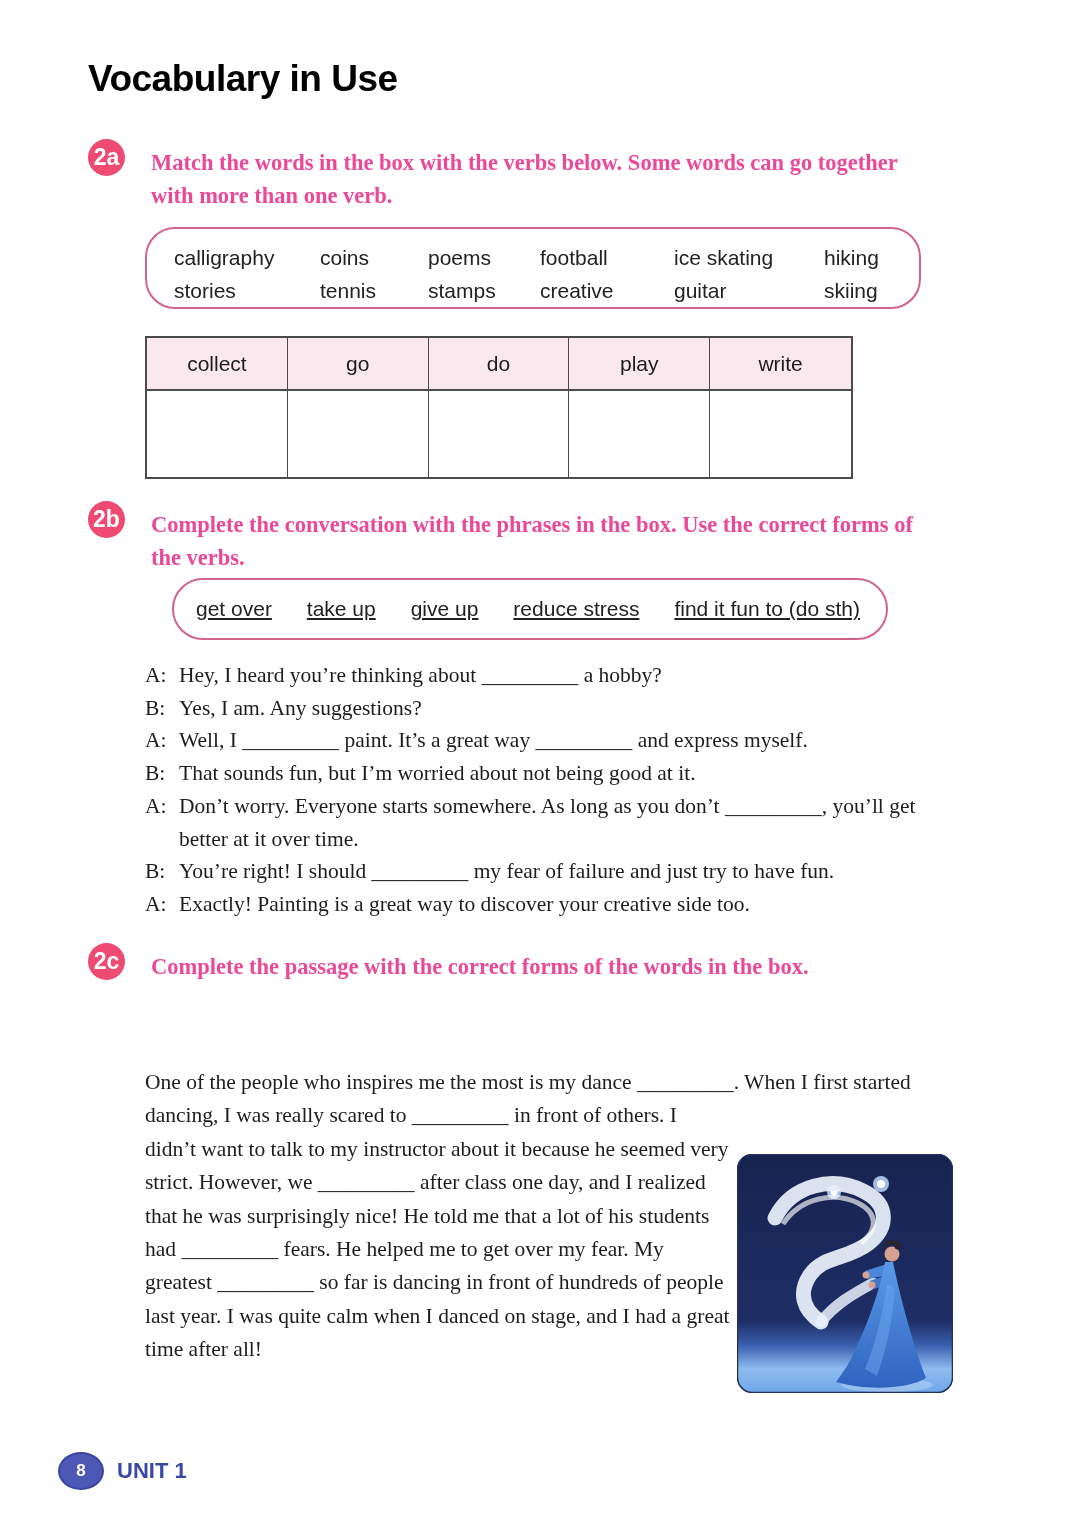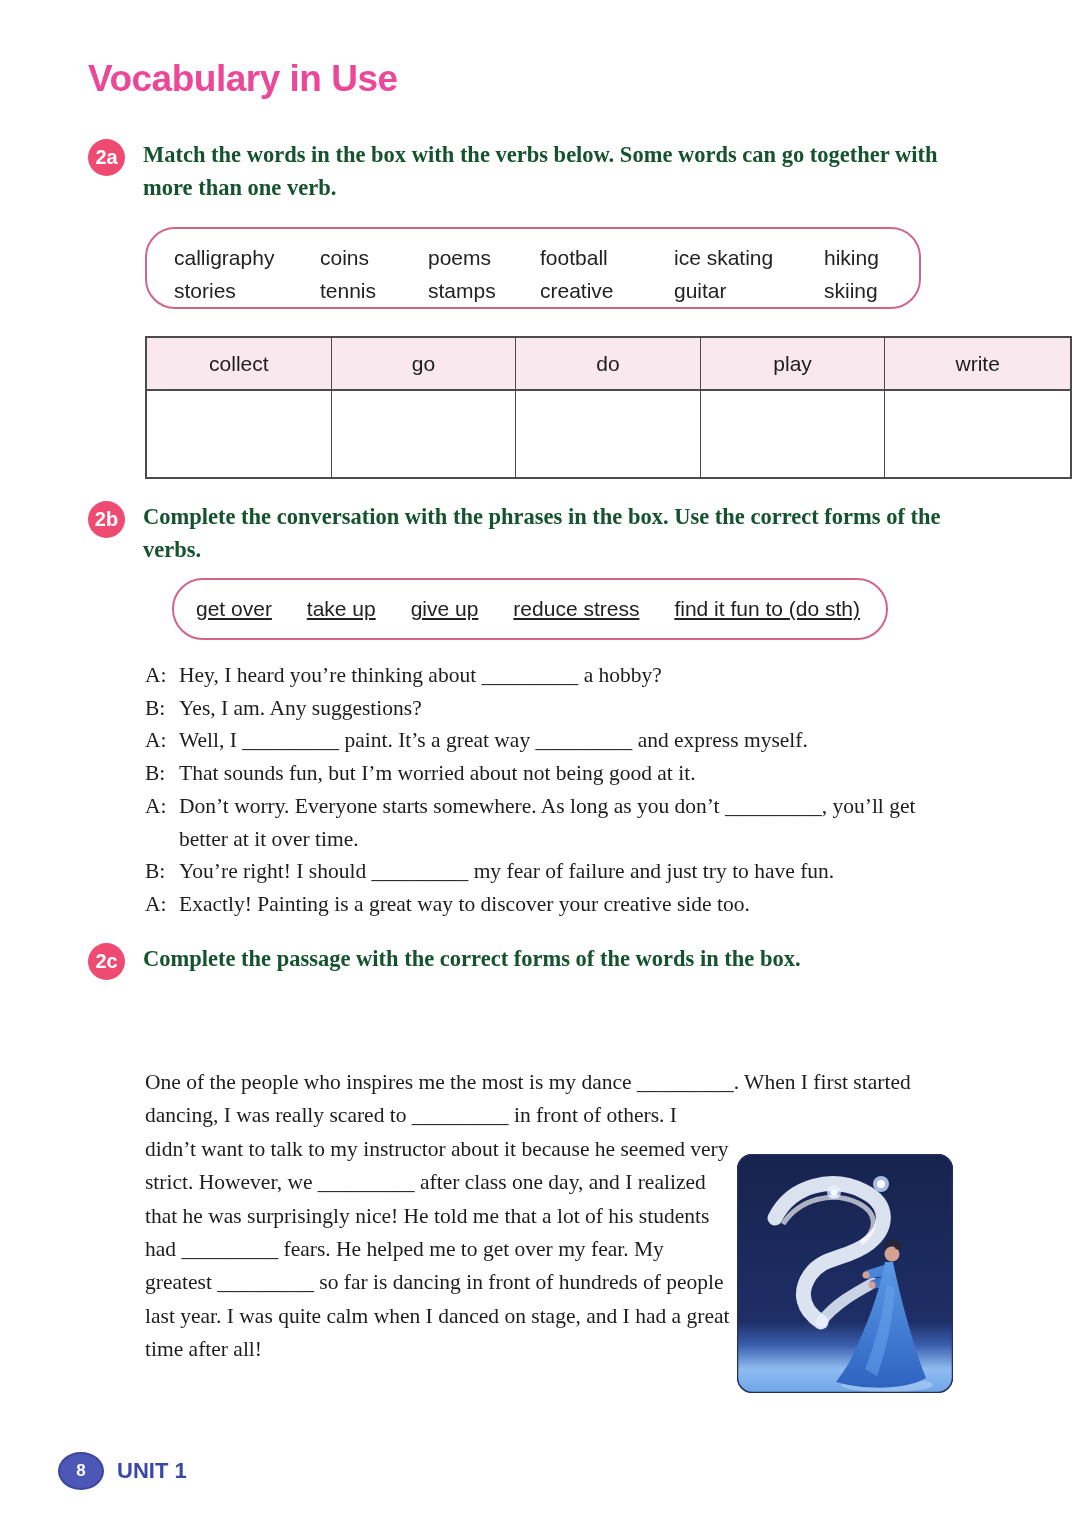--- a/index.html
+++ b/index.html
@@ -15,21 +15,21 @@
 
   
   .page-title {
     position: absolute;
     left: 88px; top: 58px;
     margin: 0;
     font-family: "Liberation Sans", sans-serif;
     font-weight: bold;
     font-size: 37px;
     letter-spacing: -0.5px;
-    color: #ec4899;
+    color: #000000;
     text-align: center;
   }
 
   
   .exercise {
     position: absolute;
     left: 88px;
     display: flex;
     gap: 18px;
     align-items: flex-start;
@@ -40,32 +40,32 @@
   .ex-2c { top: 942px; }
   .badge {
     flex: none;
     width: 37px; height: 37px;
     margin-top: 1px;
     border-radius: 50%;
     background: #ee4a72;
     color: #ffffff;
     font-family: "Liberation Sans", sans-serif;
     font-weight: bold;
-    font-size: 20px;
+    font-size: 23px;
     display: inline-flex;
     align-items: center;
     justify-content: center;
   }
   .instruction {
-    margin: 0;
+    margin: 8px;
     font-family: "Liberation Serif", serif;
     font-weight: bold;
     font-size: 22.5px;
     line-height: 1.48;
-    color: #14532d;
+    color: #ec4899;
   }
 
   
   .word-box {
     position: absolute;
     background: #ffffff;
     border: 2.5px solid #d06585;
     box-sizing: border-box;
     font-family: "Liberation Sans", sans-serif;
     font-size: 21px;
@@ -102,21 +102,21 @@
     align-items: center;
     justify-content: center;
     gap: 38px;
   }
   .word-box-2c span { white-space: nowrap; }
 
   
   .verb-table {
     position: absolute;
     left: 145px; top: 336px;
-    width: 927px;
+    width: 708px;
     border: 2px solid #4b4b4b;
     box-sizing: border-box;
   }
   .vt-row { display: grid; grid-template-columns: repeat(5, 1fr); }
   .vt-head .vt-cell {
     background: #f9e8ee;
     height: 53px;
     border-bottom: 2px solid #4b4b4b;
     font-family: "Liberation Sans", sans-serif;
     font-size: 21px;

